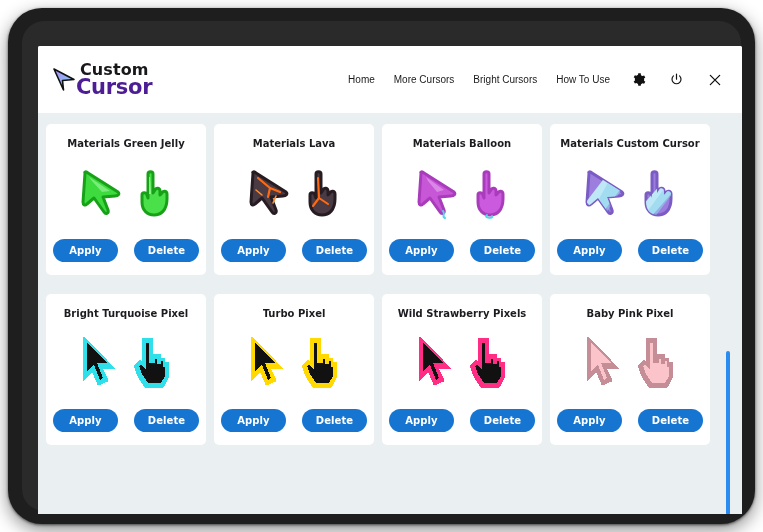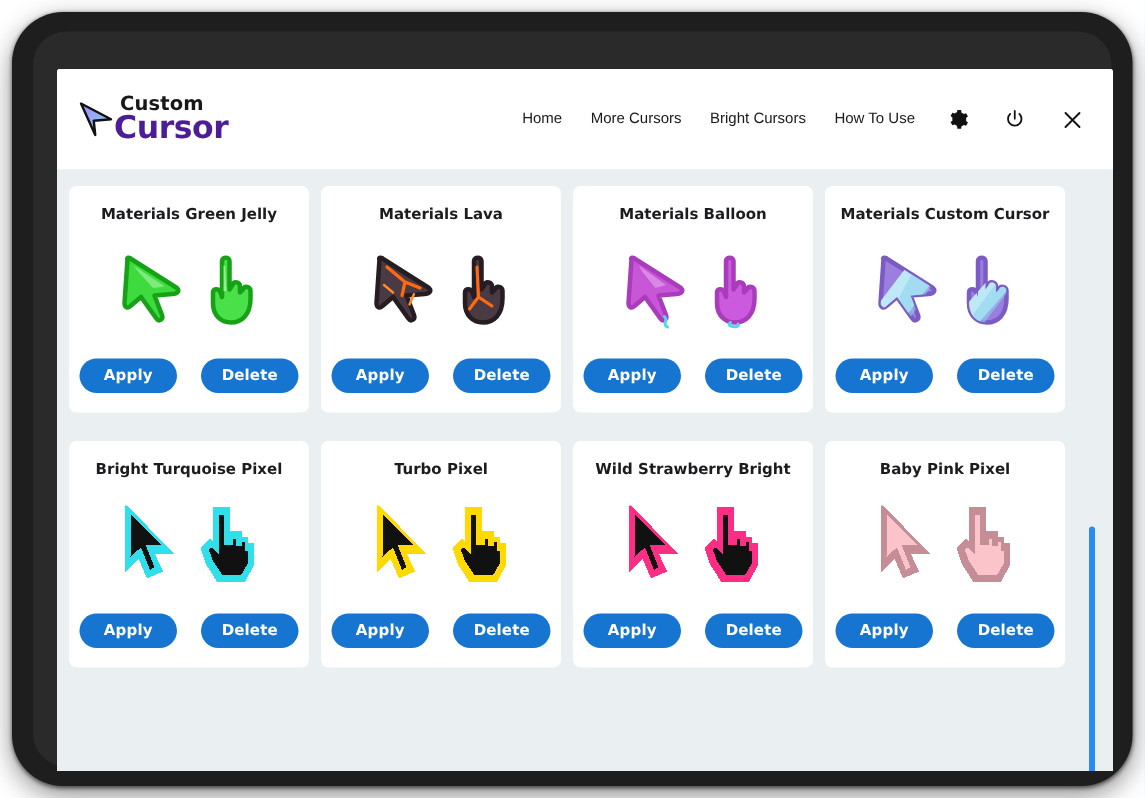--- a/index.html
+++ b/index.html
@@ -41,21 +41,21 @@
     height: 67px;
     background: #ffffff;
     display: flex;
     align-items: center;
     padding: 0 18px 0 13px;
   }
   .logo { display: flex; align-items: center; gap: 2px; }
   .logo-arrow { width: 26px; height: 26px; flex: 0 0 auto; }
   .logo-text { display: flex; flex-direction: column; line-height: 1; margin-left: -3px; }
   .logo-custom {
-    font-size: 13px; font-weight: 700; color: #18181b;
+    font-size: 16px; font-weight: 700; color: #18181b;
     letter-spacing: .1px; margin-left: 4px; margin-bottom: -1px;
     font-family: "DejaVu Sans", sans-serif;
   }
   .logo-cursor {
     font-size: 21px; font-weight: 700; color: #4c1d95;
     letter-spacing: -.3px;
     font-family: "DejaVu Sans", sans-serif;
   }
   .nav { margin-left: auto; display: flex; align-items: center; gap: 19px; }
   .nav-link {
@@ -340,21 +340,21 @@
               <path d="M15 6 L18 6 L18 26 L24 26 L24 22 L26 22 L26 27 L30 27 L30 24 L32 24 L32 30 L34 30 L34 39 L30 46 L17 46 L11 37 L8 29 L10 28 L15 33 Z" fill="#111111"></path>
             </svg>
           </div>
           <div class="btn-row">
             <button class="btn">Apply</button>
             <button class="btn">Delete</button>
           </div>
         </div>
 
         <div class="card">
-          <div class="card-title">Wild Strawberry Bright</div>
+          <div class="card-title">Wild Strawberry Pixels</div>
           <div class="cursor-pair">
             <svg width="42" height="54" viewBox="0 0 42 54" shape-rendering="crispEdges">
               <path d="M6 3 L6 40 L14 32 L20 46 L27 43 L21 30 L32 30 Z" fill="#ff2d83" stroke="#ff2d83" stroke-width="4" stroke-linejoin="miter"></path>
               <path d="M8 6 L8 34 L15 28 L21 43 L24 41 L18 26 L28 26 Z" fill="#111111"></path>
             </svg>
             <svg width="42" height="54" viewBox="0 0 42 54" shape-rendering="crispEdges">
               <path d="M13 3 L20 3 L20 22 L23 19 L28 19 L28 23 L32 23 L32 27 L36 27 L36 40 L31 49 L15 49 L8 38 L5 29 L9 25 L13 29 Z" fill="#ff2d83" stroke="#ff2d83" stroke-width="4" stroke-linejoin="miter"></path>
               <path d="M15 6 L18 6 L18 26 L24 26 L24 22 L26 22 L26 27 L30 27 L30 24 L32 24 L32 30 L34 30 L34 39 L30 46 L17 46 L11 37 L8 29 L10 28 L15 33 Z" fill="#111111"></path>
             </svg>
           </div>

